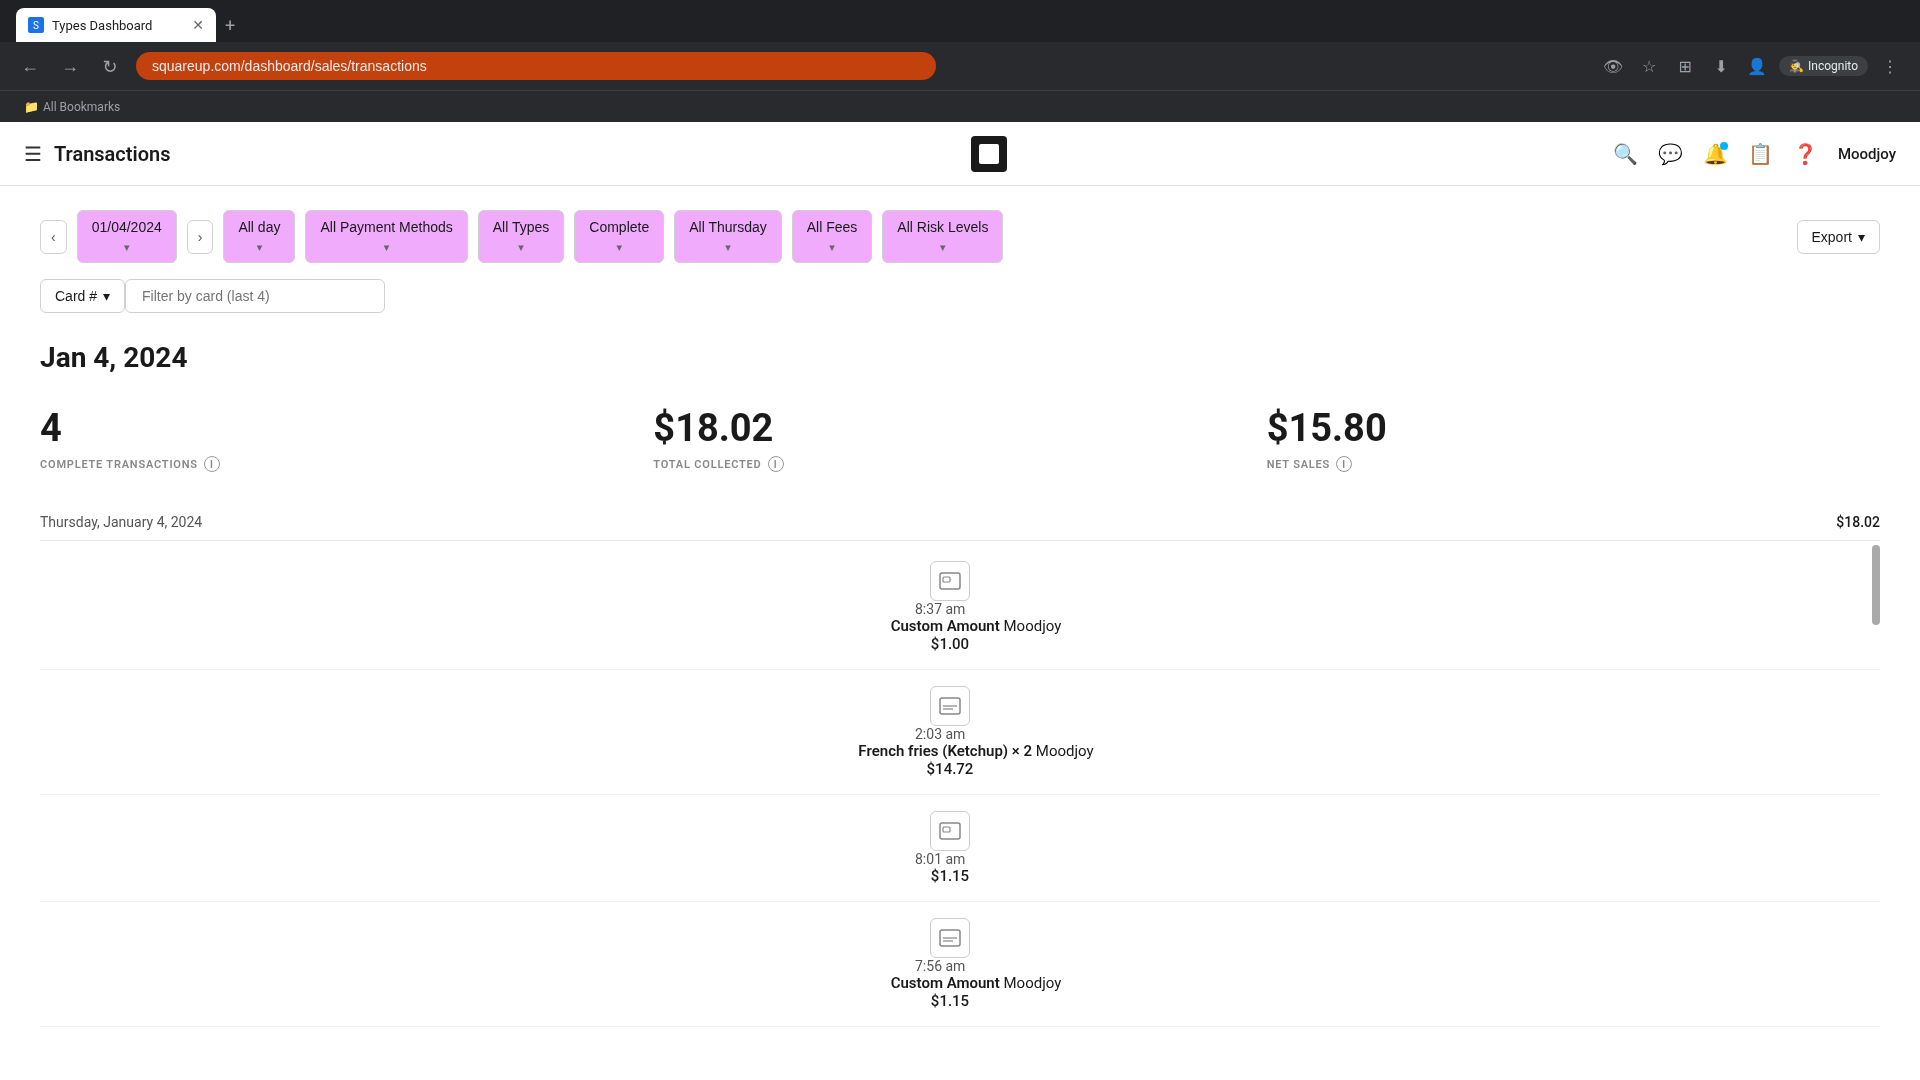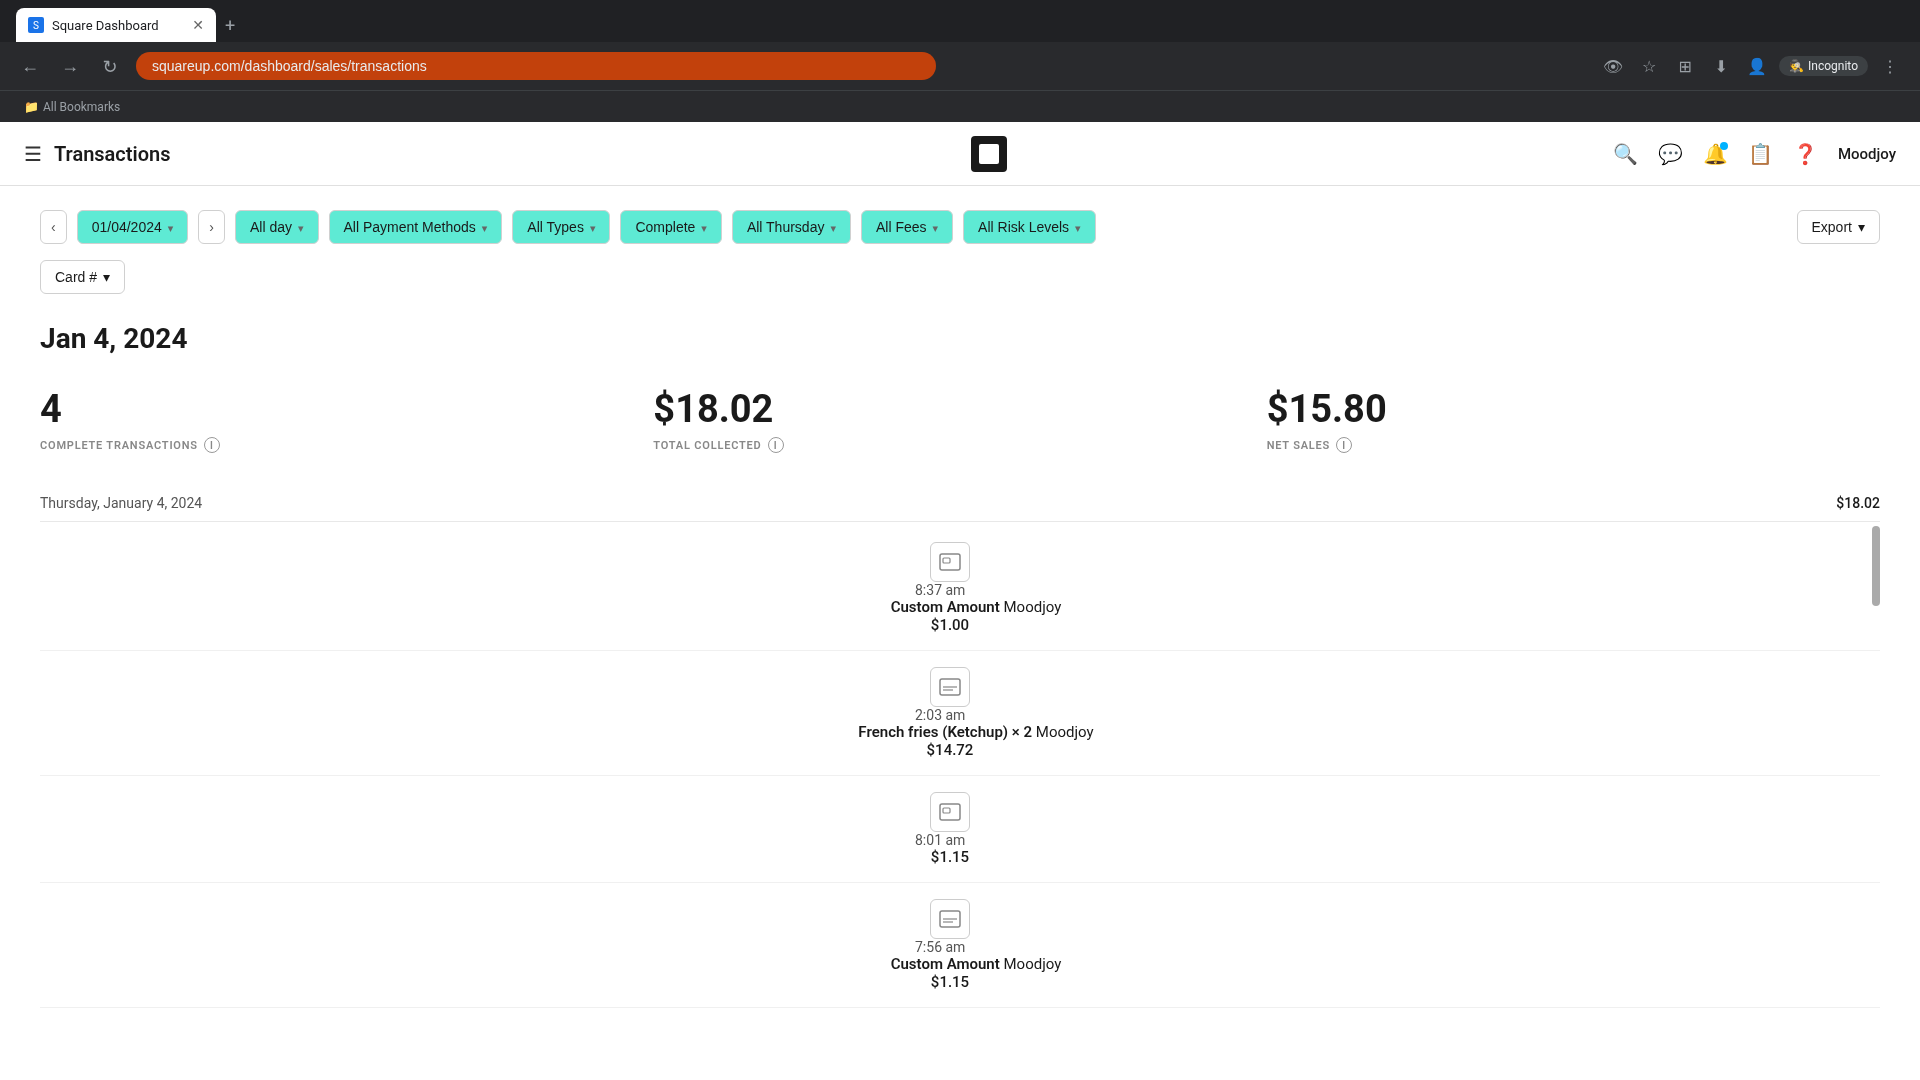--- a/index.html
+++ b/index.html
@@ -122,24 +122,25 @@
     
     .main-content {
       flex: 1; padding: 24px 40px; overflow-y: auto;
     }
 
     
     .filters-row {
       display: flex; align-items: center; gap: 10px; flex-wrap: wrap; margin-bottom: 16px;
     }
     .filter-btn {
-      display: flex; align-items: flex-end; gap: 6px;
+      display: flex; align-items: center; gap: 6px;
       border: 1.5px solid #d0d0d0; border-radius: 6px; padding: 8px 14px;
-      background: #5eead4; font-size: 14px; color: #1a1a1a; cursor: pointer;
+      background: #f0abfc; font-size: 14px; color: #1a1a1a; cursor: pointer;
       white-space: nowrap;
+      flex-direction: column;
     }
     .filter-btn .chevron { font-size: 11px; color: #666; }
     .nav-arrow {
       border: 1.5px solid #d0d0d0; border-radius: 6px; padding: 8px 10px;
       background: #fff; cursor: pointer; font-size: 14px; color: #555;
     }
     .export-btn {
       margin-left: auto;
       display: flex; align-items: flex-end; gap: 6px;
       border: 1.5px solid #d0d0d0; border-radius: 6px; padding: 8px 14px;
@@ -216,21 +217,21 @@
 <body>
 
 <div class="browser-chrome">
 
   <div class="browser-tab-bar">
     <div class="browser-tab-left">
       
     </div>
     <div class="browser-tab">
       <div class="browser-tab-favicon">S</div>
-      <span>Square Dashboard</span>
+      <span>Types Dashboard</span>
       <span class="browser-tab-close">✕</span>
     </div>
     <div class="browser-tab-new">+</div>
   </div>
 
   <div class="browser-address-bar">
     <div class="nav-btn">←</div>
     <div class="nav-btn">→</div>
     <div class="nav-btn">↻</div>
     <input class="address-input" readonly="" value="squareup.com/dashboard/sales/transactions" style="">
@@ -332,20 +333,21 @@
         <span>Export</span>
         <span class="chevron">▾</span>
       </button>
     </div>
 
     <div class="card-filter-row">
       <button class="card-filter-btn">
         <span>Card #</span>
         <span class="chevron">▾</span>
       </button>
+      <input class="card-search-input" placeholder="Filter by card (last 4)" style="">
     </div>
 
     <h2 class="date-heading">Jan 4, 2024</h2>
 
     <div class="stats-row">
       <div class="stat-block">
         <div class="stat-number">4</div>
         <div class="stat-label">
           <span>COMPLETE TRANSACTIONS</span>
           <span class="info-icon">i</span>

